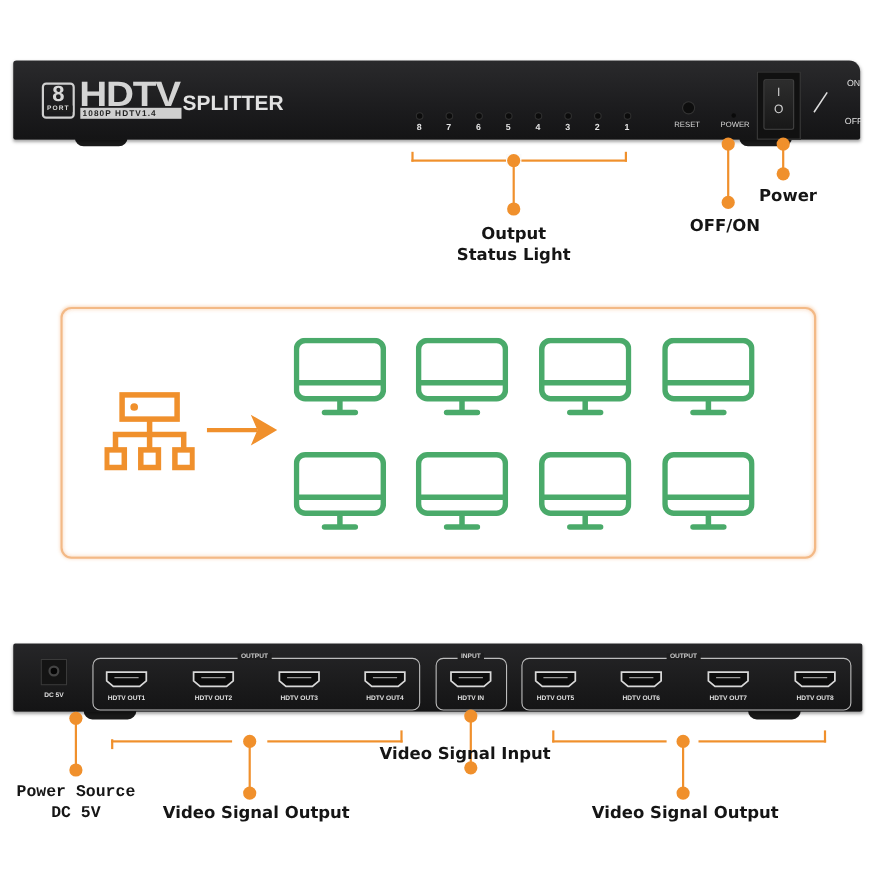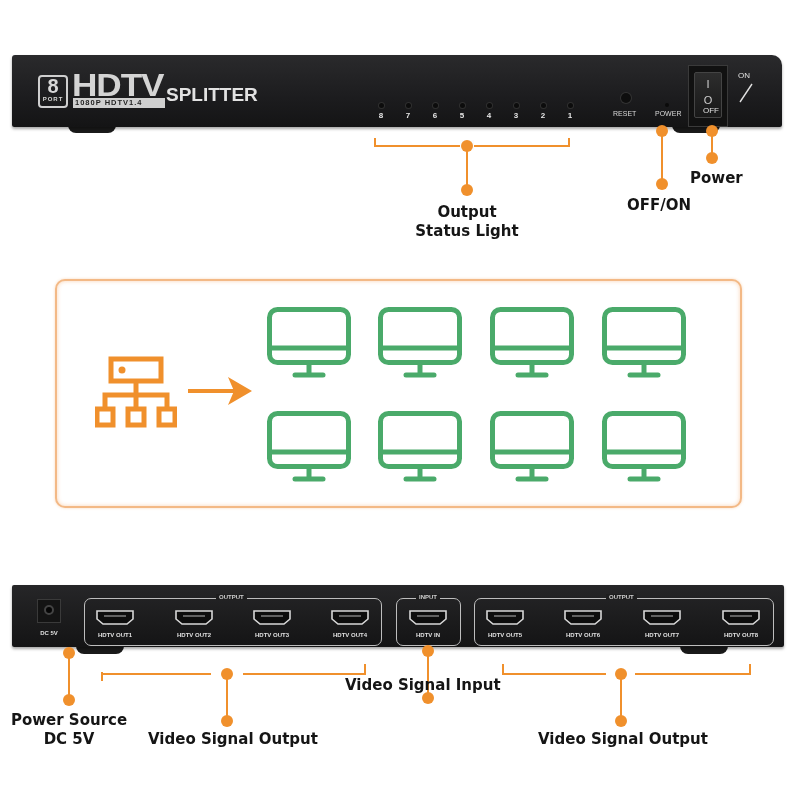--- a/index.html
+++ b/index.html
@@ -27,21 +27,21 @@
   .hdtv-big { left: 72px; top: 70px; font: bold 32px "Liberation Sans", sans-serif; color:#d4d4d4; letter-spacing:-1px; transform: scaleX(1.1); transform-origin:left; line-height:30px;}
   .hdtv-sub { left: 73px; top: 98px; width: 88px; font: bold 7.5px "Liberation Sans", sans-serif; color:#1f1f1f; background:#cfcfcf; padding:0 2px; letter-spacing:1px; line-height:10px; }
   .splitter-word { left: 166px; top: 84px; font: bold 19px "Liberation Sans", sans-serif; color:#e2e2e2; }
   .led { width: 5px; height: 5px; border-radius: 50%; background:#0c0c0c; box-shadow: 0 0 0 1px #2f2f2f; }
   .led-num { font: bold 8px "Liberation Sans", sans-serif; color:#e6e6e6; width:10px; text-align:center; }
   .small-label { font: 7px "Liberation Sans", sans-serif; color:#d8d8d8; }
   .reset-btn { left: 621px; top: 93px; width: 10px; height: 10px; border-radius: 50%; background:#0e0e0e; box-shadow: 0 0 0 1px #333; }
   .pwr-led { left: 665px; top: 103px; width: 4px; height: 4px; border-radius:50%; background:#0a0a0a; }
   .switch-frame { left: 688px; top: 65px; width: 40px; height: 62px; background:#111; border:1px solid #3a3a3a; box-sizing:border-box; }
   .switch-rocker { left: 694px; top: 72px; width: 28px; height: 46px; background: linear-gradient(#2d2d2d,#181818); border:1px solid #444; box-sizing:border-box; border-radius:2px; color:#cfcfcf; text-align:center; font: 11px "Liberation Sans", sans-serif; }
-  .onoff { font: 8px "Liberation Sans", sans-serif; color:#e0e0e0; }
+  .onoff { font: 8px "Liberation Sans", sans-serif; color:#e0e0e0;margin-left:32px; }
   
   .o-line { background:#f0902c; }
   .o-dot { width: 12px; height: 12px; border-radius: 50%; background:#f0902c; }
   .callout { font: 600 15px "DejaVu Sans", sans-serif; color:#151515; text-align:center; line-height:19px; }
   
   .panel {
     left: 55px; top: 279px; width: 687px; height: 229px;
     border: 2px solid #f3b986; border-radius: 10px; box-sizing: border-box;
     background:#fff; box-shadow: 0 0 4px rgba(243,160,90,0.45) inset, 0 0 3px rgba(243,160,90,0.4);
   }
@@ -99,21 +99,21 @@
 
 <div class="abs switch-frame"></div>
 <div class="abs switch-rocker">
   <div style="margin-top:5px;line-height:12px;">I</div>
   <div style="line-height:14px;margin-top:3px;">O</div>
 </div>
 <div class="abs onoff" style="left:738px;top:71px;">ON</div>
 <svg class="abs" style="left:736px;top:82px;" width="20" height="22">
     <line x1="16" y1="2" x2="4" y2="20" stroke="#e0e0e0" stroke-width="1.4"></line>
   </svg>
-<div class="abs onoff" style="left:703px;top:106px;">OFF</div>
+<div class="abs onoff" style="left:736px;top:106px;">OFF</div>
 
 <div class="abs o-line" style="left:374px;top:145px;width:196px;height:2px;"></div>
 <div class="abs o-line" style="left:374px;top:138px;width:2px;height:9px;"></div>
 <div class="abs o-line" style="left:568px;top:138px;width:2px;height:9px;"></div>
 <div class="abs" style="left:460px;top:140px;width:14px;height:10px;background:#fbfbfb;"></div>
 <div class="abs o-dot" style="left:461px;top:140px;"></div>
 <div class="abs o-line" style="left:466px;top:146px;width:2px;height:42px;"></div>
 <div class="abs o-dot" style="left:461px;top:184px;"></div>
 <div class="abs callout" style="left:407px;top:203px;width:120px;">
   <div>Output</div>
@@ -258,21 +258,21 @@
     <svg class="abs hdmi" width="40" height="17" viewBox="0 0 40 17" style="left: 721px; top: 609px;">
       <path d="M2,2 H38 V10 L32,15 H8 L2,10 Z" fill="#0d0d0d" stroke="#d8d8d8" stroke-width="1.6"></path>
       <line x1="9" y1="7" x2="31" y2="7" stroke="#9a9a9a" stroke-width="1.2"></line>
     </svg>
     <div class="abs port-label" style="left: 711px; top: 632px;">HDTV OUT8</div>
   </div>
 
 <div class="abs o-dot" style="left:63px;top:647px;"></div>
 <div class="abs o-line" style="left:68px;top:652px;width:2px;height:46px;"></div>
 <div class="abs o-dot" style="left:63px;top:694px;"></div>
-<div class="abs callout" style="left:4px;top:711px;width:130px;">
+<div class="abs callout" style="left:4px;top:711px;width:130px;font-family:Liberation Mono, monospace;">
   <div>Power Source</div>
   <div>DC 5V</div>
 </div>
 
 <div class="abs o-line" style="left:101px;top:672px;width:2px;height:9px;"></div>
 <div class="abs o-line" style="left:101px;top:673px;width:110px;height:2px;"></div>
 <div class="abs o-line" style="left:243px;top:673px;width:123px;height:2px;"></div>
 <div class="abs o-line" style="left:364px;top:664px;width:2px;height:11px;"></div>
 <div class="abs o-dot" style="left:221px;top:668px;"></div>
 <div class="abs o-line" style="left:226px;top:673px;width:2px;height:46px;"></div>

